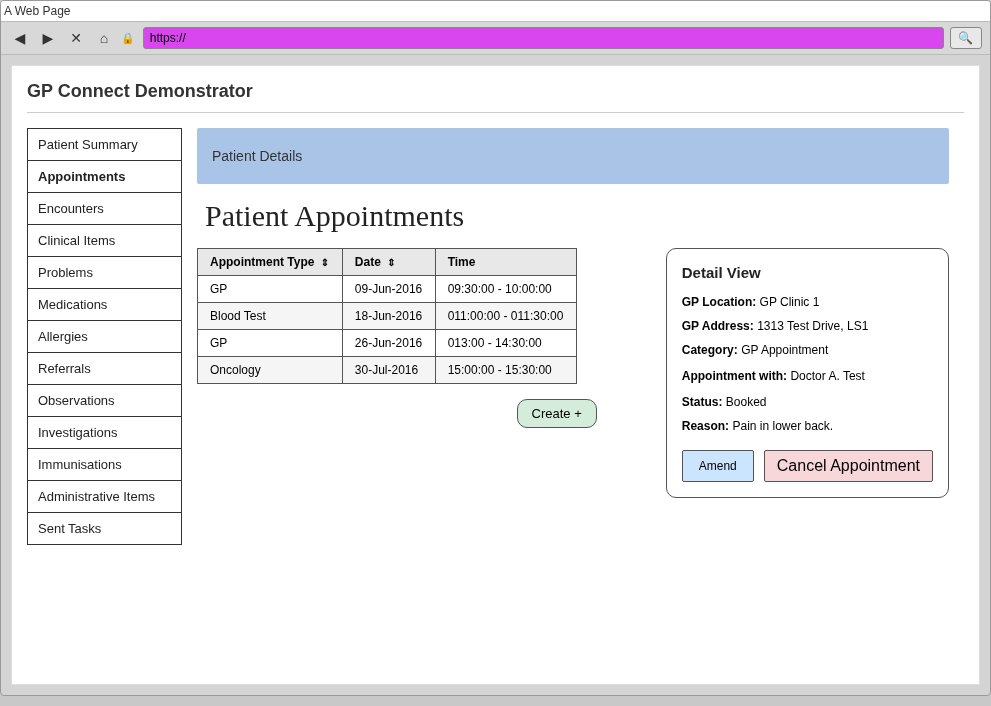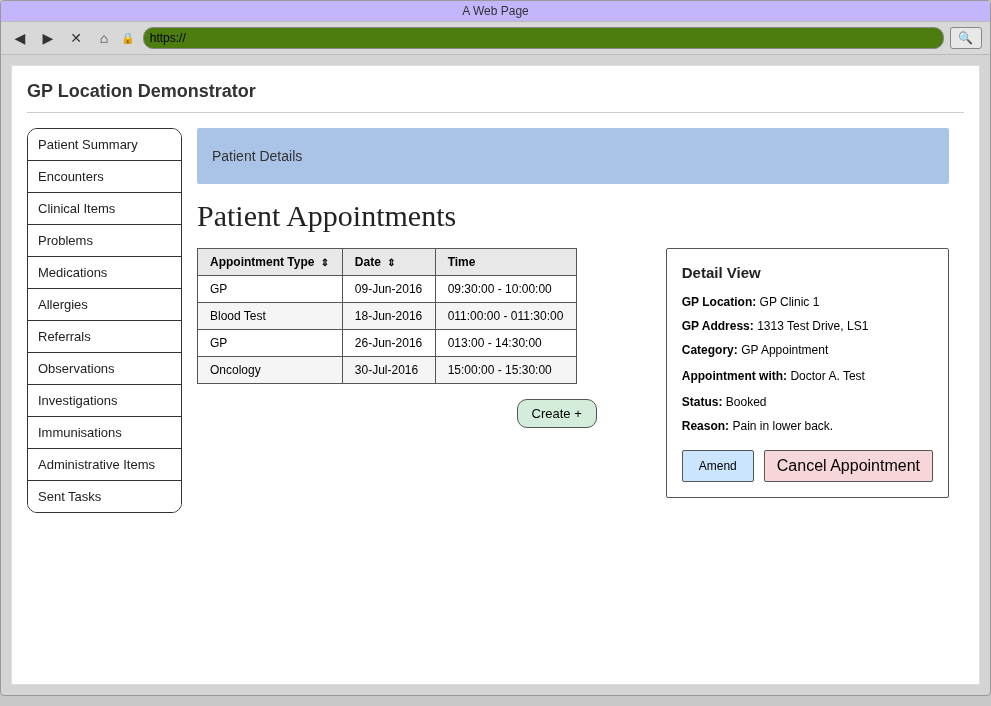--- a/index.html
+++ b/index.html
@@ -17,22 +17,22 @@
     
     .browser-chrome {
       width: 991px;
       background: #d4d4d4;
       border: 1px solid #999;
       border-radius: 4px;
       overflow: hidden;
     }
 
     .browser-titlebar {
-      background: #c4b5fd;
-      text-align: center;
+      background: #ffffff;
+      text-align: left;
       padding: 3px;
       font-size: 12px;
       color: #333;
       border-bottom: 1px solid #bbb;
     }
 
     .browser-toolbar {
       display: flex;
       align-items: center;
       padding: 5px 8px;
@@ -48,23 +48,23 @@
       cursor: pointer;
       color: #333;
       background: none;
       border: none;
     }
 
     .address-bar {
       flex: 1;
       height: 22px;
       border: 1px solid #888;
-      border-radius: 10px;
+      border-radius: 3px;
       padding: 2px 6px;
-      background: #4d7c0f;
+      background: #d946ef;
       font-size: 12px;
     }
 
     .search-btn {
       width: 32px; height: 22px;
       border: 1px solid #888;
       border-radius: 3px;
       background: #e8e8e8;
       cursor: pointer;
       font-size: 12px;
@@ -96,21 +96,21 @@
     .main-layout {
       display: flex;
       gap: 0;
     }
 
     
     .sidebar {
       width: 155px;
       flex-shrink: 0;
       border: 1px solid #333;
-      border-radius: 10px;
+      border-radius: 0;
       overflow: hidden;
     }
 
     .sidebar-item {
       padding: 8px 10px;
       border-bottom: 1px solid #333;
       cursor: pointer;
       background: white;
       font-size: 13px;
       color: #222;
@@ -142,20 +142,21 @@
       font-size: 14px;
       color: #333;
     }
 
     .page-heading {
       font-size: 30px;
       font-weight: normal;
       margin-bottom: 15px;
       color: #222;
       font-family: Georgia, serif;
+      margin-left: 8px;
     }
 
     
     .appointments-table {
       border-collapse: collapse;
       width: auto;
       min-width: 380px;
       margin-bottom: 15px;
       border: 1px solid #555;
     }
@@ -196,21 +197,21 @@
       background: #d4edda;
       border: 1px solid #555;
       cursor: pointer;
       font-size: 13px;
       border-radius: 10px;
     }
 
     
     .detail-view {
       border: 1px solid #555;
-      border-radius: 2px;
+      border-radius: 10px;
       padding: 15px;
       min-width: 280px;
       max-width: 320px;
       background: white;
     }
 
     .detail-view-title {
       font-size: 15px;
       font-weight: bold;
       margin-bottom: 12px;
@@ -283,28 +284,31 @@
     <button class="nav-btn">◀</button>
     <button class="nav-btn">▶</button>
     <button class="nav-btn">✕</button>
     <button class="nav-btn">⌂</button>
     <span class="lock-icon">🔒</span>
     <input class="address-bar" type="text" value="https://" style="">
     <button class="search-btn">🔍</button>
   </div>
 
   <div class="page-content">
-    <div class="app-title">GP Location Demonstrator</div>
+    <div class="app-title">GP Connect Demonstrator</div>
     <hr class="app-divider">
 
     <div class="main-layout">
 
       <nav class="sidebar">
         <div class="sidebar-item">
           <span>Patient Summary</span>
+        </div>
+        <div class="sidebar-item active">
+          <span>Appointments</span>
         </div>
         <div class="sidebar-item">
           <span>Encounters</span>
         </div>
         <div class="sidebar-item">
           <span>Clinical Items</span>
         </div>
         <div class="sidebar-item">
           <span>Problems</span>
         </div>

